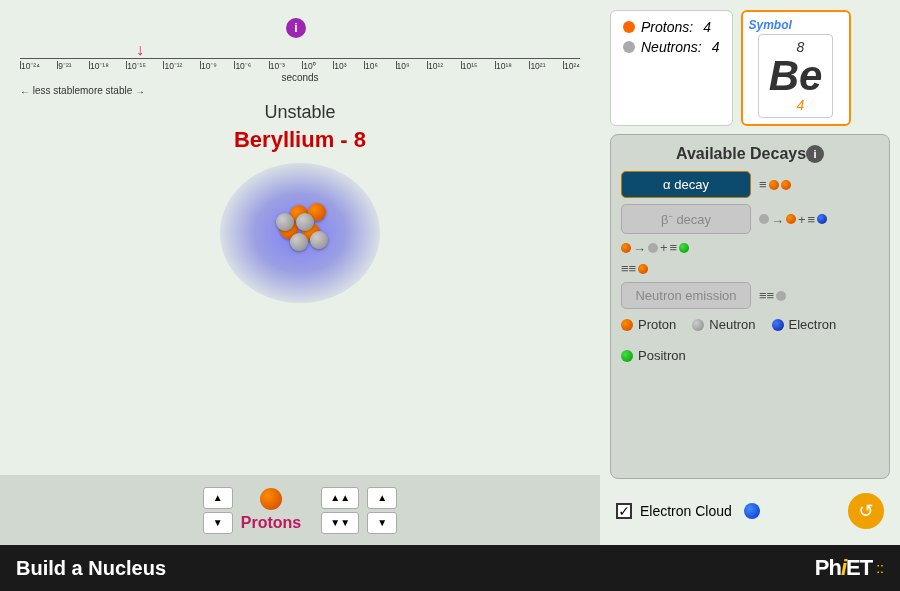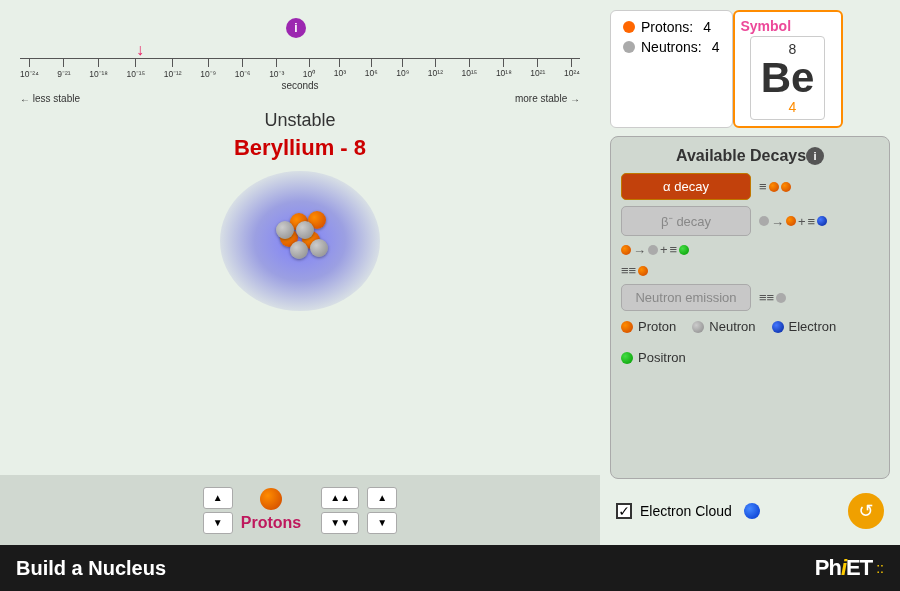--- a/index.html
+++ b/index.html
@@ -75,21 +75,20 @@
       line-height: 1;
     }
     .seconds-label {
       text-align: center;
       font-size: 10px;
       color: #333;
       margin-top: 1px;
     }
     .stability-labels {
       display: flex;
-      justify-content: space-between;
       font-size: 10px;
       color: #333;
       margin-top: 2px;
     }
 
     
     .unstable-label {
       text-align: center;
       font-size: 18px;
       color: #333;
@@ -231,23 +230,23 @@
       background: white;
       border: 2px solid #ff8c00;
       border-radius: 6px;
       padding: 6px;
       display: flex;
       flex-direction: column;
       align-items: center;
       min-width: 110px;
     }
     .symbol-header {
-      font-size: 14px;
+      font-size: 12px;
       font-weight: bold;
-      color: #ec4899;
+      color: #3b82f6;
       align-self: flex-start;
       margin-bottom: 2px;
     }
     .symbol-mass {
       font-size: 14px;
       color: #333;
       align-self: flex-start;
       margin-left: 10px;
     }
     .symbol-element {
@@ -289,21 +288,21 @@
     .decay-btn {
       min-width: 130px;
       padding: 5px 10px;
       border-radius: 5px;
       border: 1px solid #aaa;
       font-size: 13px;
       cursor: pointer;
       text-align: center;
     }
     .decay-btn-active {
-      background: #c2410c;
+      background: #0c4a6e;
       color: white;
       border-color: #c07800;
     }
     .decay-btn-inactive {
       background: #c8c8c8;
       color: #888;
       border-color: #aaa;
     }
     .decay-icon {
       font-size: 13px;
@@ -416,37 +415,38 @@
       position: absolute;
       top: 0;
     }
     .ticks-row {
       display: flex;
       justify-content: space-between;
       padding-top: 1px;
     }
     .single-tick {
       display: flex;
-      flex-direction: column;
       align-items: center;
     }
     .tick-line {
       width: 1px;
       height: 8px;
       background: #555;
     }
     .tick-label {
       font-size: 8.5px;
       color: #333;
       margin-top: 1px;
       white-space: nowrap;
     }
 
     .top-info-row {
       display: flex;
+      gap: 8px;
+      font-style: italic;
     }
   </style>
 </head>
 <body>
 
 <div class="main-area">
 
   <div class="left-panel">
 
     <div class="halflife-bar">

